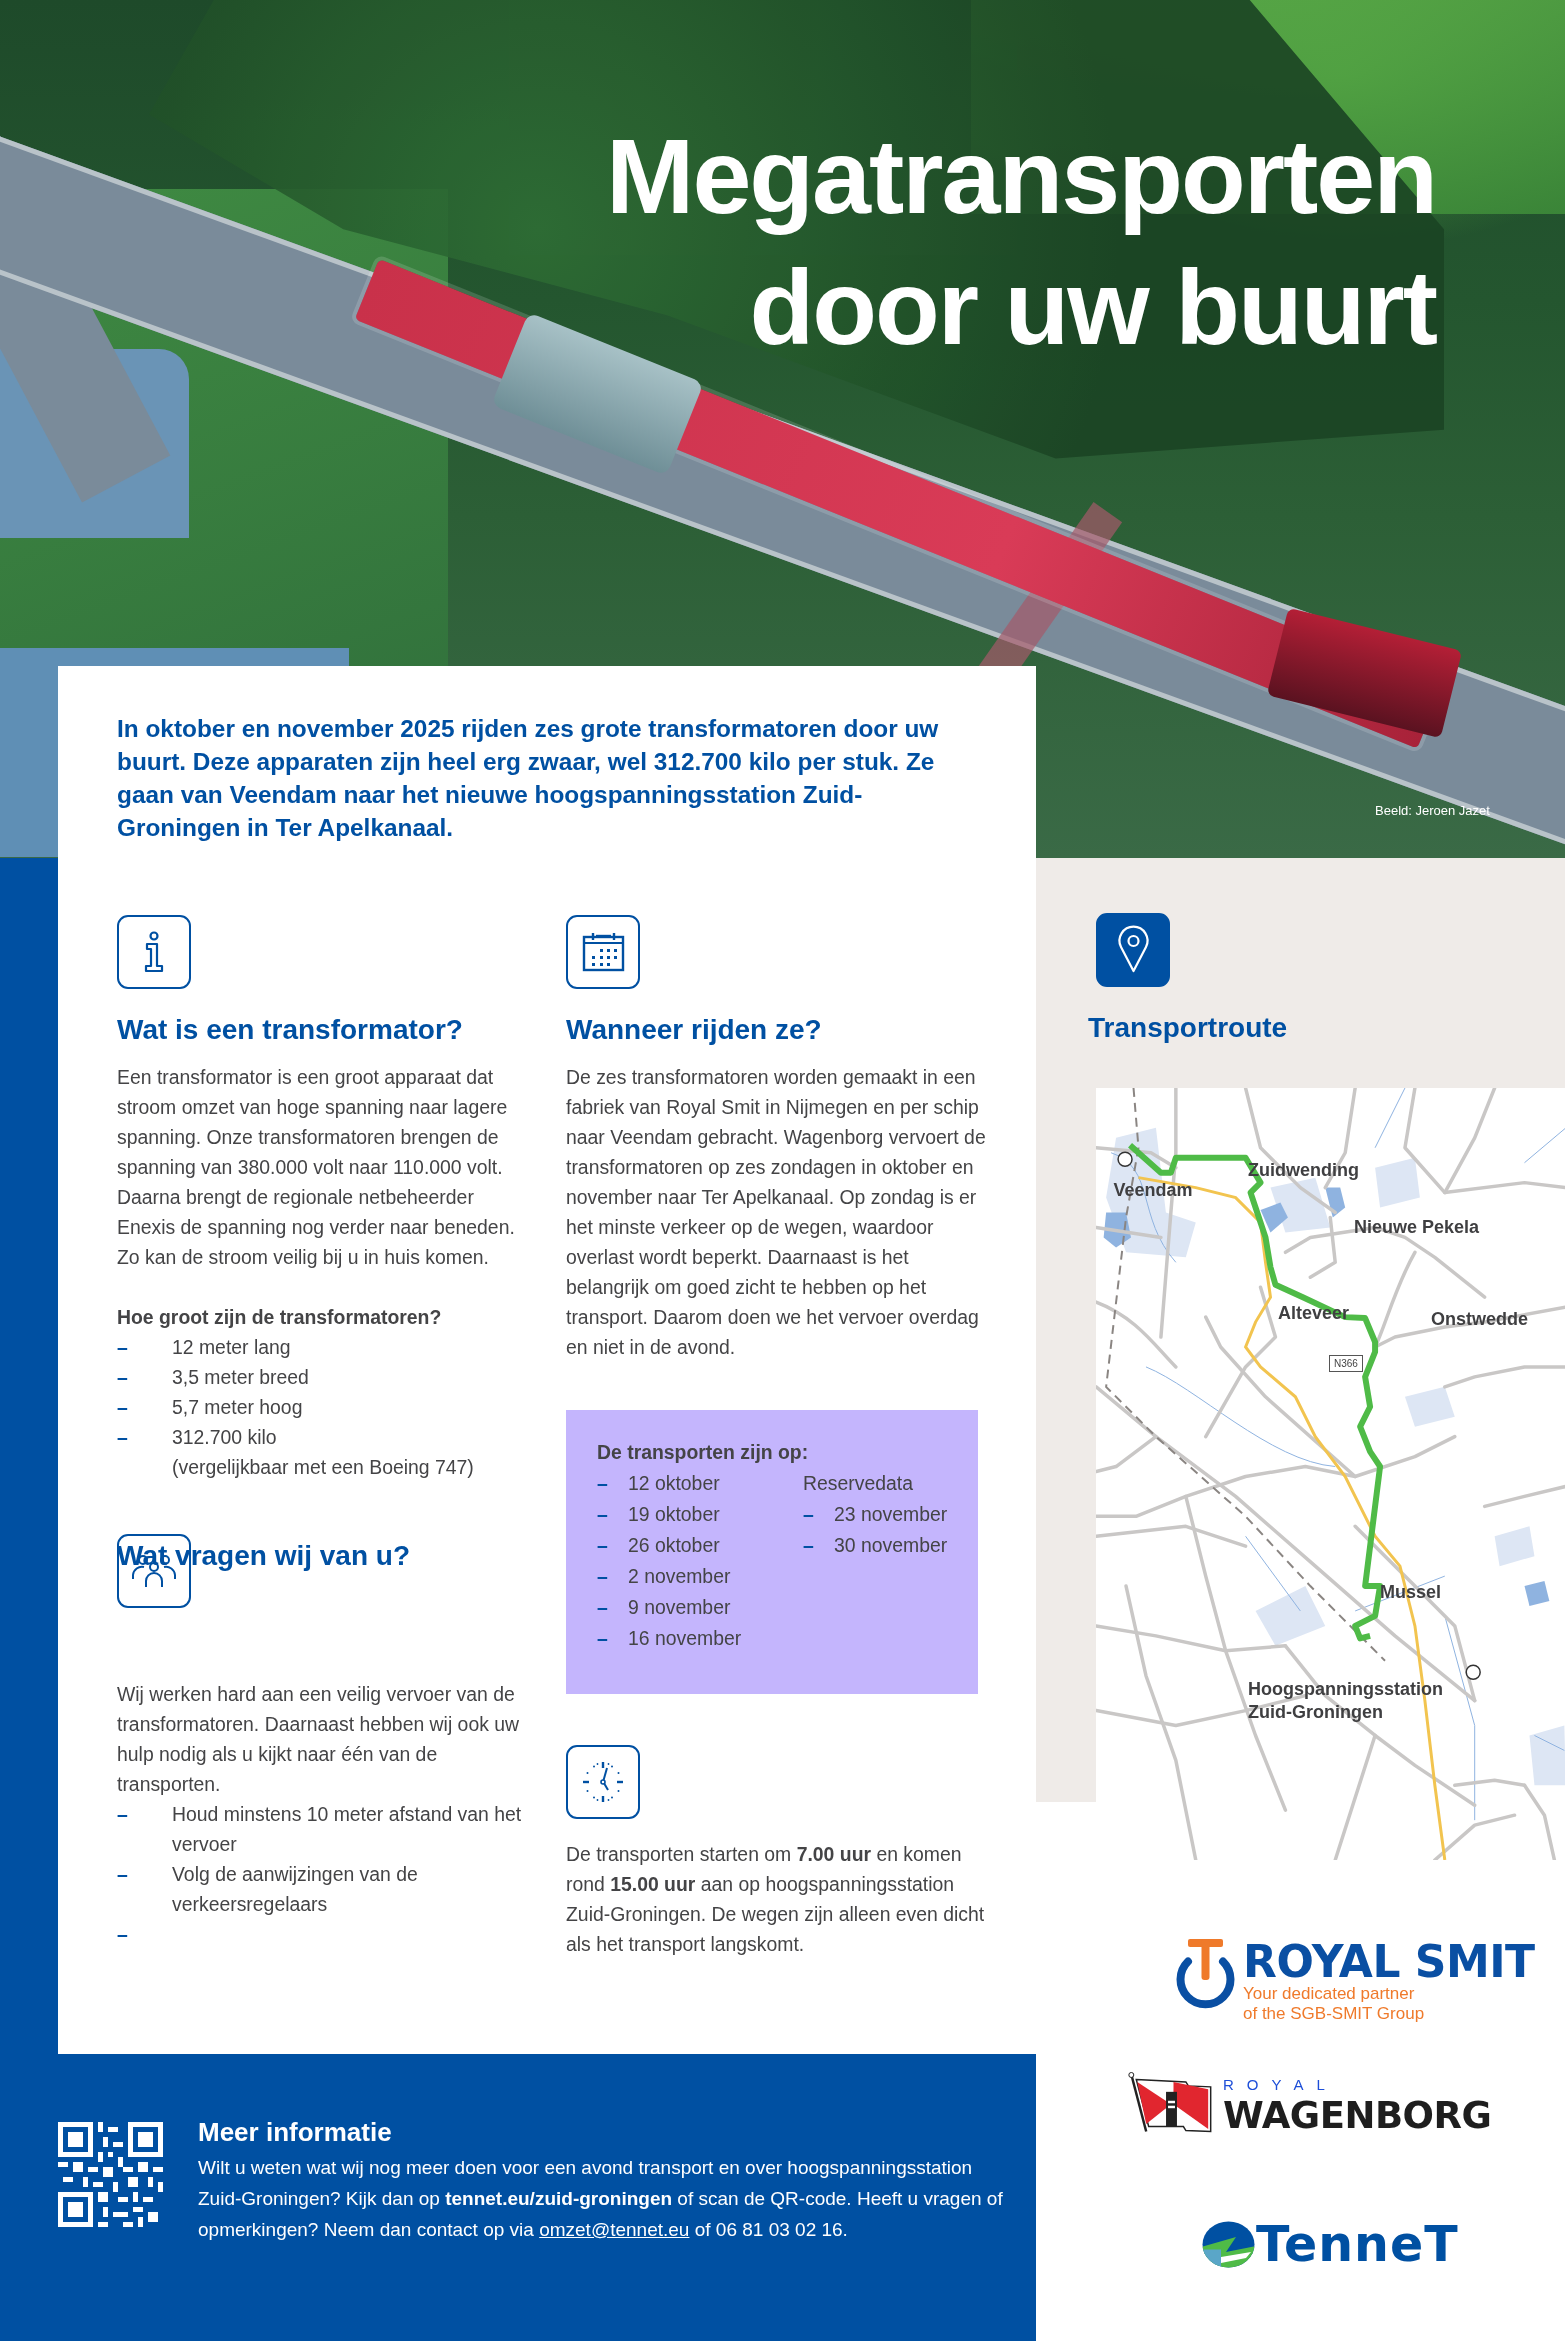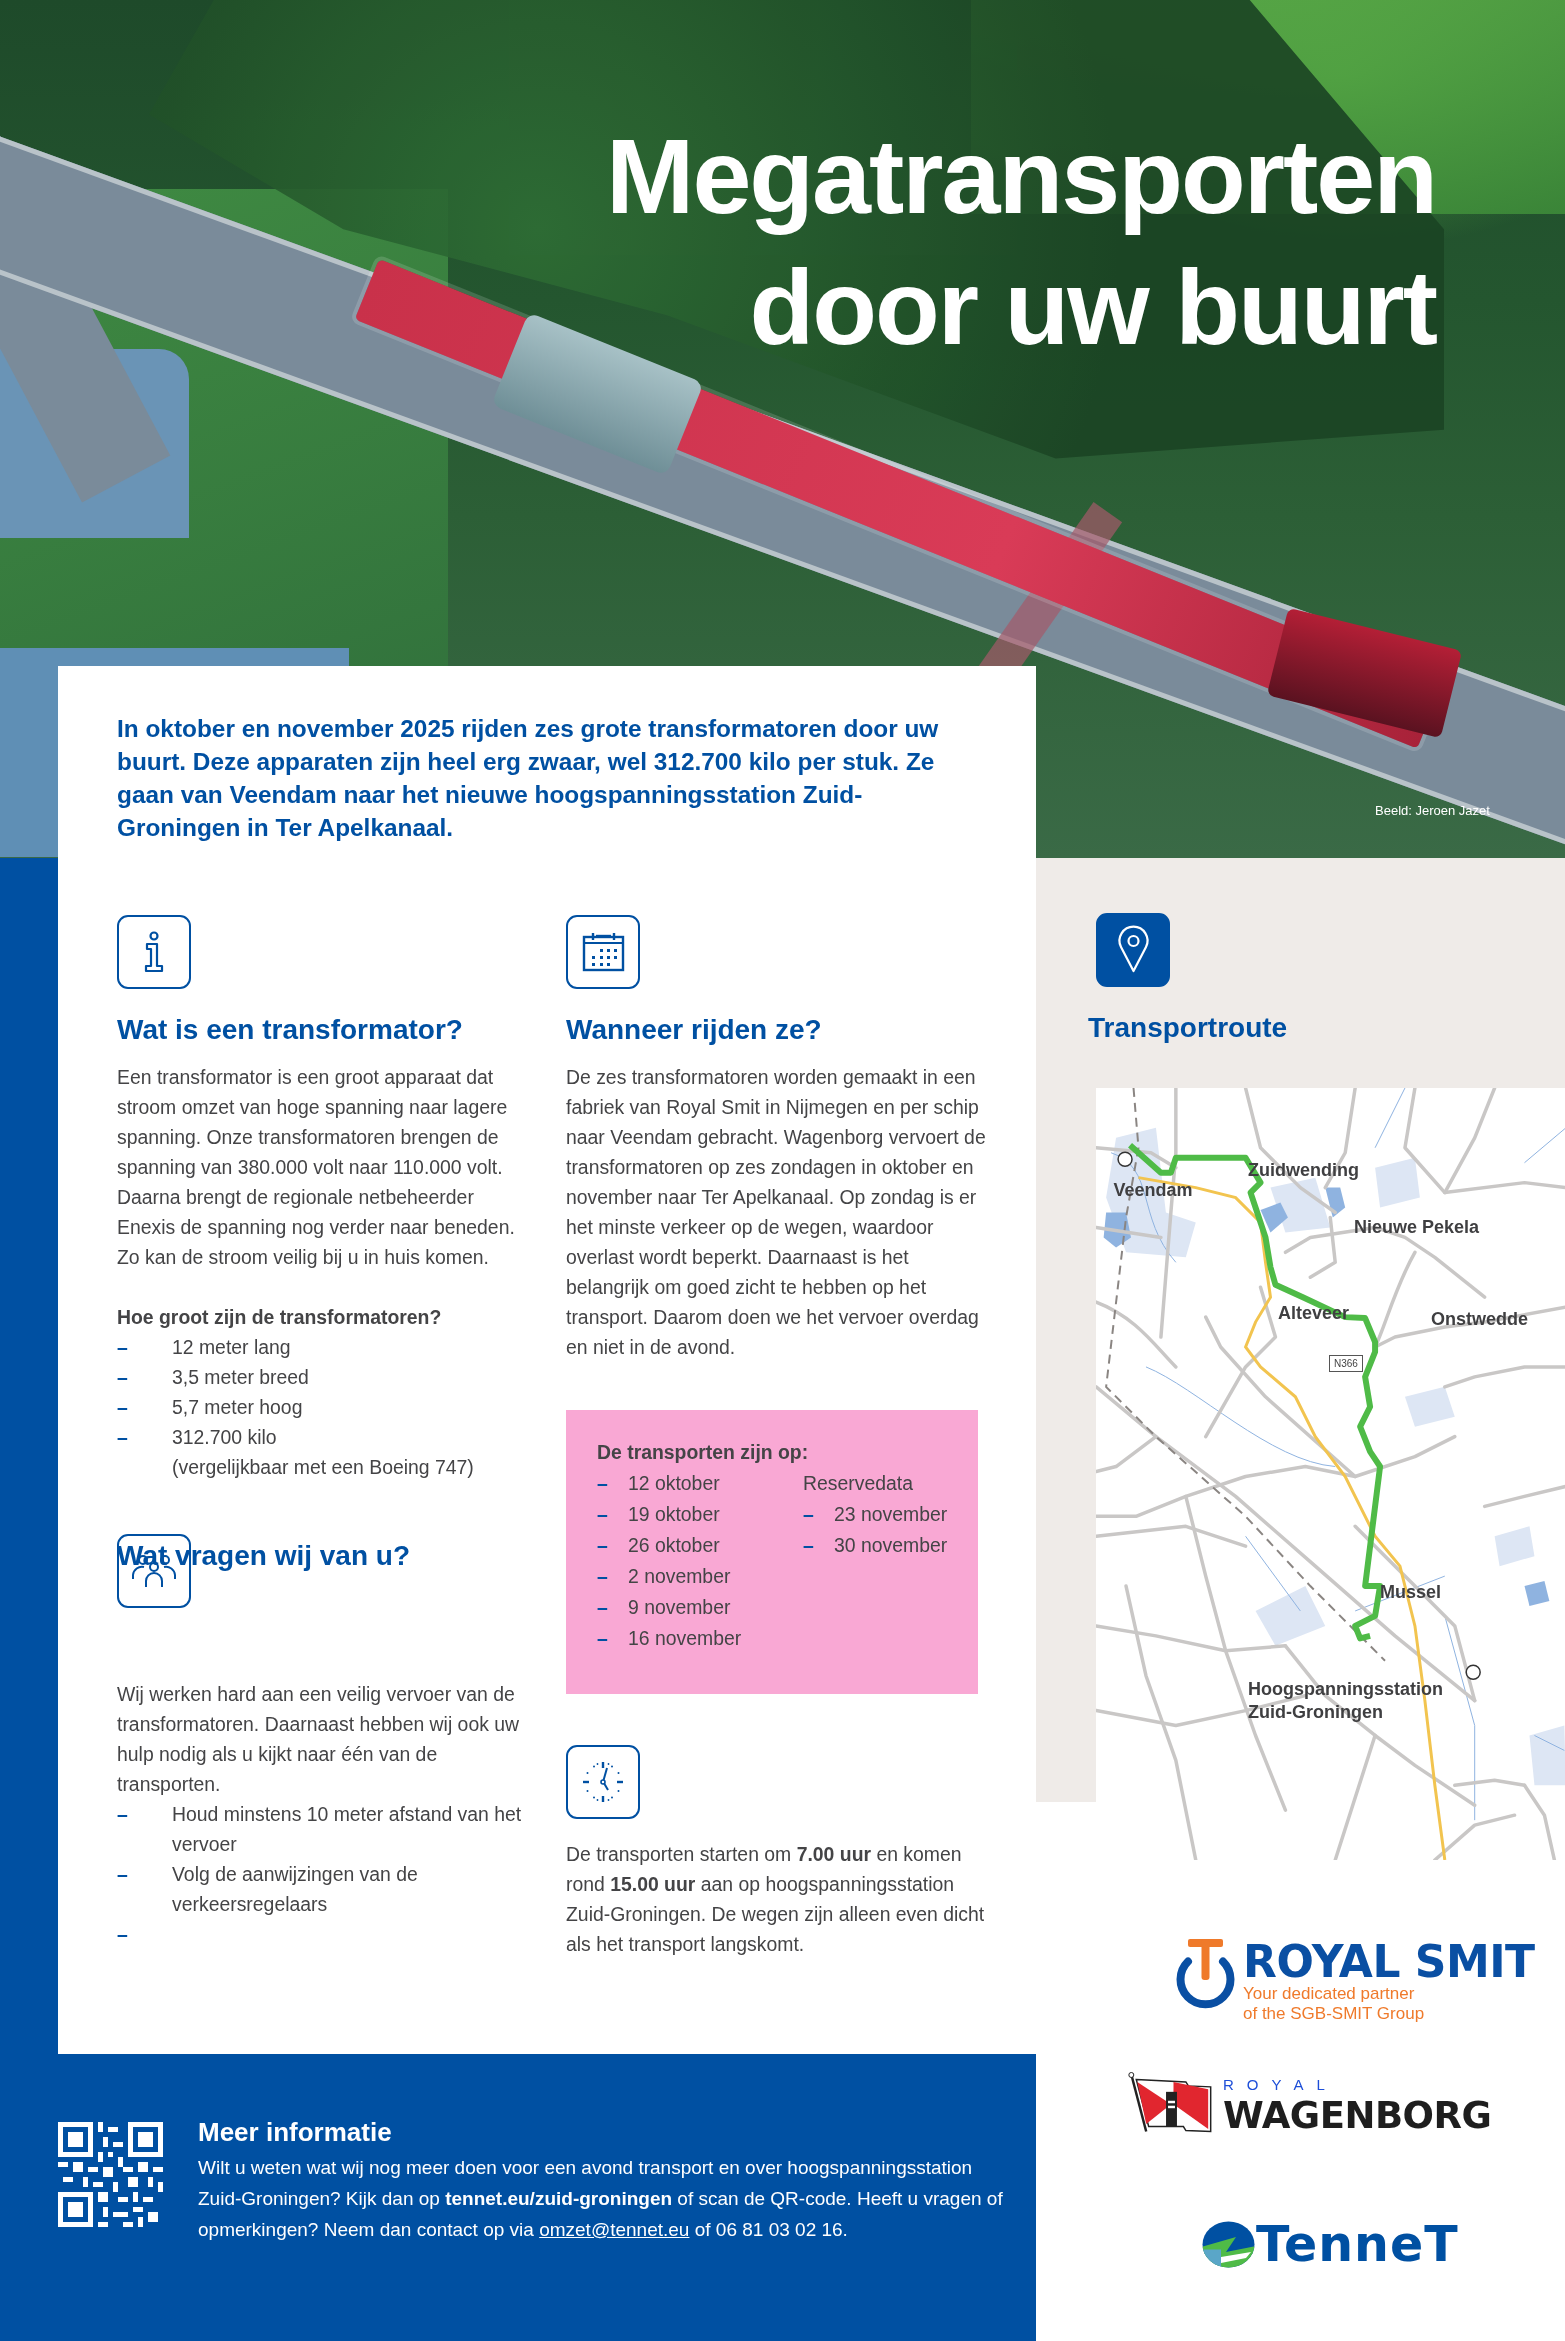--- a/index.html
+++ b/index.html
@@ -49,21 +49,21 @@
   .h2{position:absolute;color:#0050a2;font-weight:700;font-size:28px;line-height:32px;white-space:nowrap;}
   .body{position:absolute;color:#444446;font-size:19.4px;line-height:30px;}
   .body p{margin:0;}
   .subhead{font-weight:700;}
   .dash-list{list-style:none;margin:0;padding:0;}
   .dash-list li{position:relative;padding-left:55px;}
   .dash-list li .dash{position:absolute;left:0;top:0;color:#0050a2;font-weight:700;}
   .dash-list li.cont{padding-left:55px;}
 
   
-  .dates-box{position:absolute;left:566px;top:1410px;width:412px;height:284px;background:#f9a8d4;}
+  .dates-box{position:absolute;left:566px;top:1410px;width:412px;height:284px;background:#c4b5fd;}
   .dates-inner{position:absolute;left:31px;top:27px;color:#444446;font-size:19.4px;line-height:31px;}
   .dates-cols{display:flex;}
   .dates-col{width:206px;}
   .dates-col .dash-list li{padding-left:31px;}
   .dates-col.res .res-title{}
 
   
   .map{position:absolute;left:1096px;top:1088px;width:470px;height:772px;background:#fff;overflow:hidden;}
   .map svg{display:block;}
   .map-label{position:absolute;font-weight:700;color:#3f3f41;font-size:18px;line-height:22px;white-space:nowrap;}

